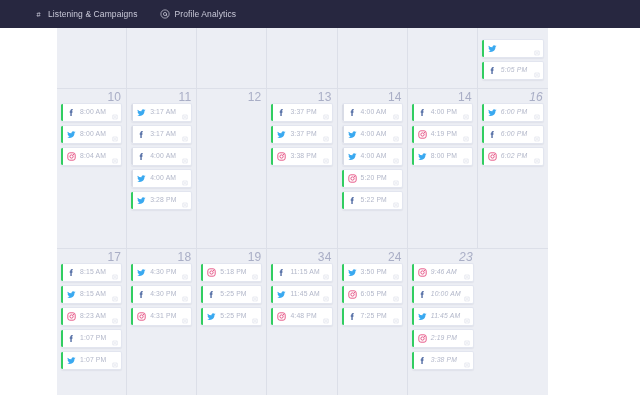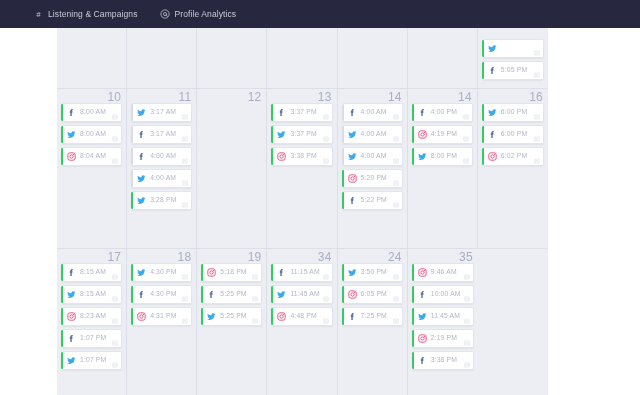--- a/index.html
+++ b/index.html
@@ -63,21 +63,21 @@
 
   .day-cell {
     position: relative;
     width: 70.15px;
     flex: 0 0 70.15px;
     border-right: 1px solid #dcdfe8;
     padding: 3px 4px 4px 4px;
     background: #eceef4;
     overflow: hidden;
   }
-  .day-cell:last-child { border-right: none; }
+  .day-cell:last-child { border-right: none; font-style: italic; }
 
   .day-num {
     text-align: right;
     font-size: 12px;
     color: #a9aec6;
     height: 11px;
     line-height: 11px;
     padding-right: 1px;
     letter-spacing: .2px;
   }
@@ -809,21 +809,21 @@
           <span class="evt-time">7:25 PM</span>
           <span class="evt-corner">
             <svg viewBox="0 0 16 16" width="6" height="6">
               <rect x="1.5" y="2.5" width="13" height="11" rx="1.4" fill="none" stroke="#c4c9da" stroke-width="1.5"></rect>
               <path d="M4.5 2.5v4h7v-4M4.5 13.5v-4h7v4" fill="none" stroke="#c4c9da" stroke-width="1.4"></path>
             </svg>
           </span>
         </div>
       </div>
       <div class="day-cell">
-        <div class="day-num">35</div>
+        <div class="day-num">23</div>
         <div class="evt">
           <span class="evt-ico">
             <svg viewBox="0 0 24 24" width="9" height="9">
               <rect x="2.2" y="2.2" width="19.6" height="19.6" rx="5.6" fill="none" stroke="#e1306c" stroke-width="2.1"></rect>
               <circle cx="12" cy="12" r="4.4" fill="none" stroke="#e1306c" stroke-width="2.1"></circle>
               <circle cx="17.6" cy="6.5" r="1.5" fill="#e1306c"></circle>
             </svg>
           </span>
           <span class="evt-time">9:46 AM</span>
           <span class="evt-corner">

